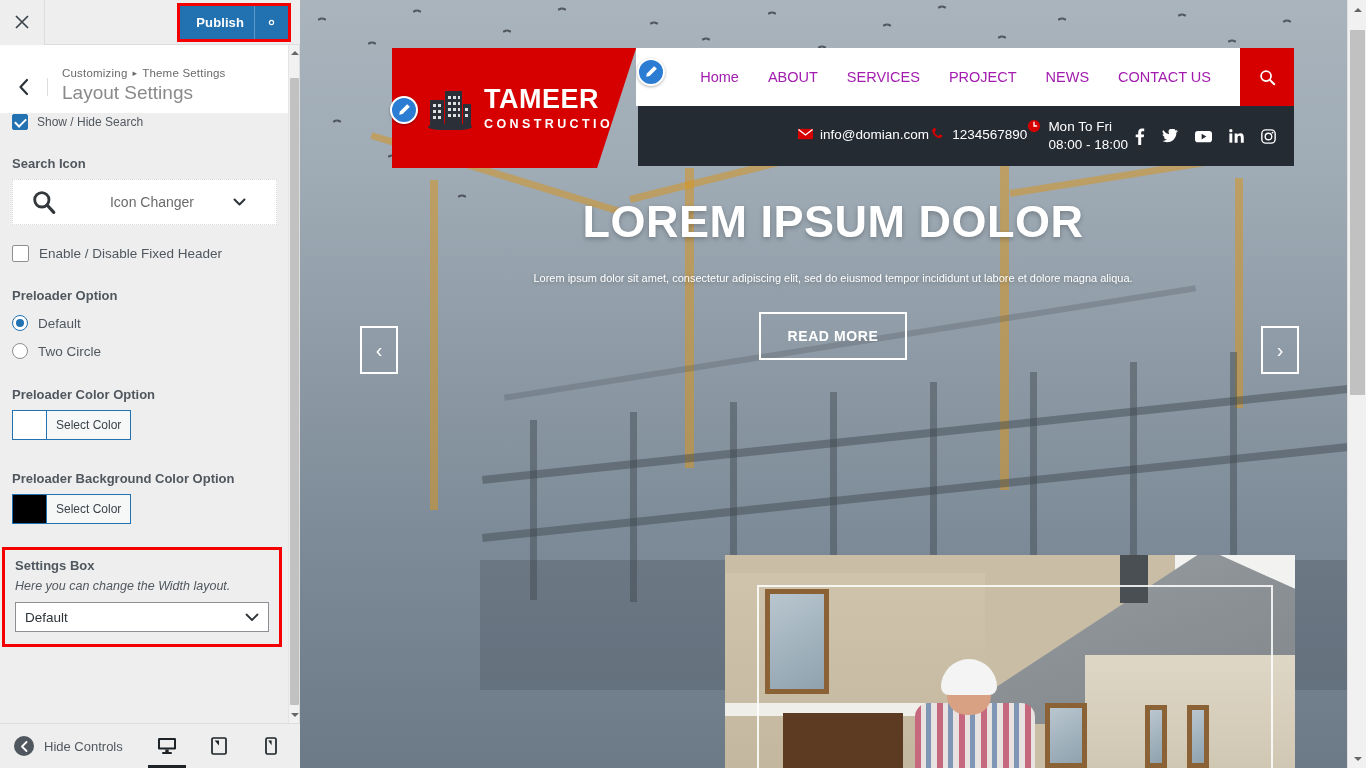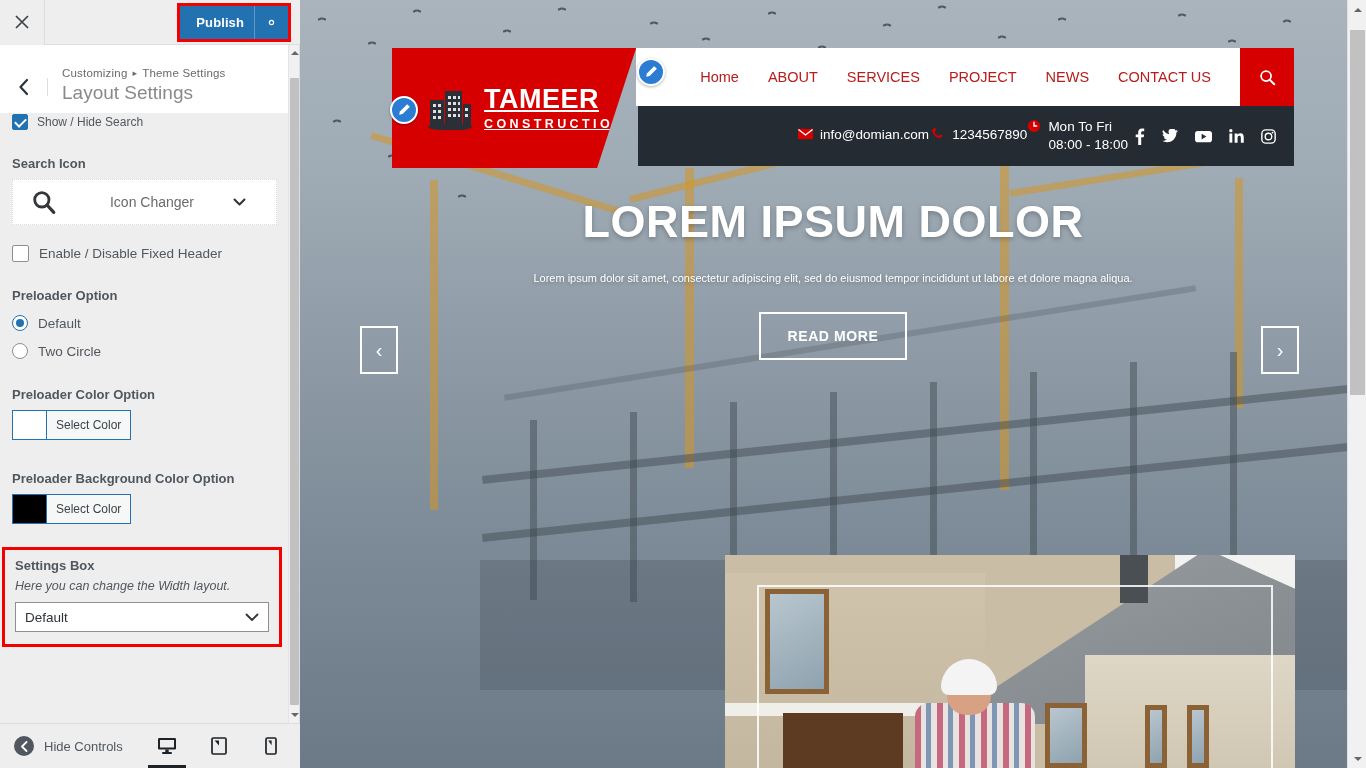--- a/index.html
+++ b/index.html
@@ -198,28 +198,28 @@
 
   
   .site-header { position: absolute; left: 92px; top: 48px; width: 902px; z-index: 5; }
   .hdr-top { display: flex; height: 58px; }
   .logo-box {
     width: 246px; background: #d60000; position: relative;
     clip-path: polygon(0 0, 100% 0, 84% 100%, 0% 100%);
     display: flex; align-items: center; padding-left: 34px; height: 120px;
   }
   .logo-mark { width: 48px; height: 44px; position: relative; margin-right: 10px; }
-  .logo-text { color: #fff; line-height: 1; text-decoration: underline; }
+  .logo-text { color: #fff; line-height: 1; }
   .logo-title { font-size: 27px; font-weight: 800; letter-spacing: .5px; }
   .logo-sub { font-size: 12.5px; font-weight: 700; letter-spacing: 3.4px; margin-top: 5px; }
   .nav-bar {
     flex: 1; background: #fff; display: flex; align-items: center; height: 58px;
     padding-left: 64px;
   }
-  .nav-link { font-size: 14.5px; color: #b91c1c; margin-right: 29px; cursor: pointer; white-space: nowrap; }
+  .nav-link { font-size: 14.5px; color: #a21caf; margin-right: 29px; cursor: pointer; white-space: nowrap; }
   .search-btn {
     width: 54px; height: 58px; background: #d60000; display: flex; align-items: center;
     justify-content: center; margin-left: auto; cursor: pointer;
   }
   .hdr-bottom {
     margin-left: 246px; background: #252b33; height: 60px;
     display: flex; align-items: center; padding-left: 160px;
   }
   .info-item { display: flex; align-items: flex-start; gap: 7px; color: #fff; font-size: 13.5px; line-height: 1.35; }
   .info-item .ic { color: #d60000; flex: none; margin-top: 1px; }

